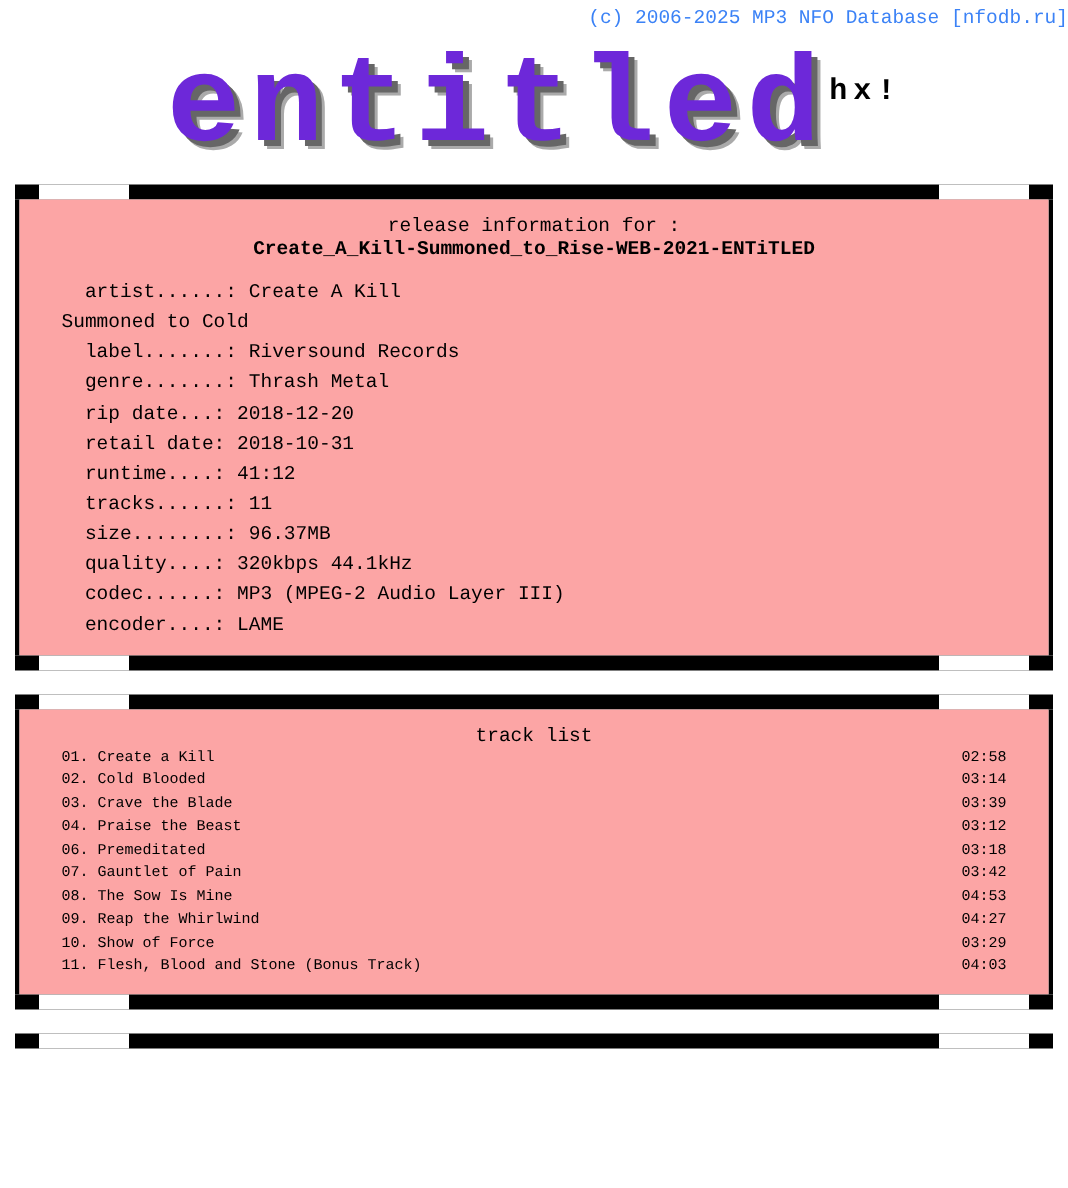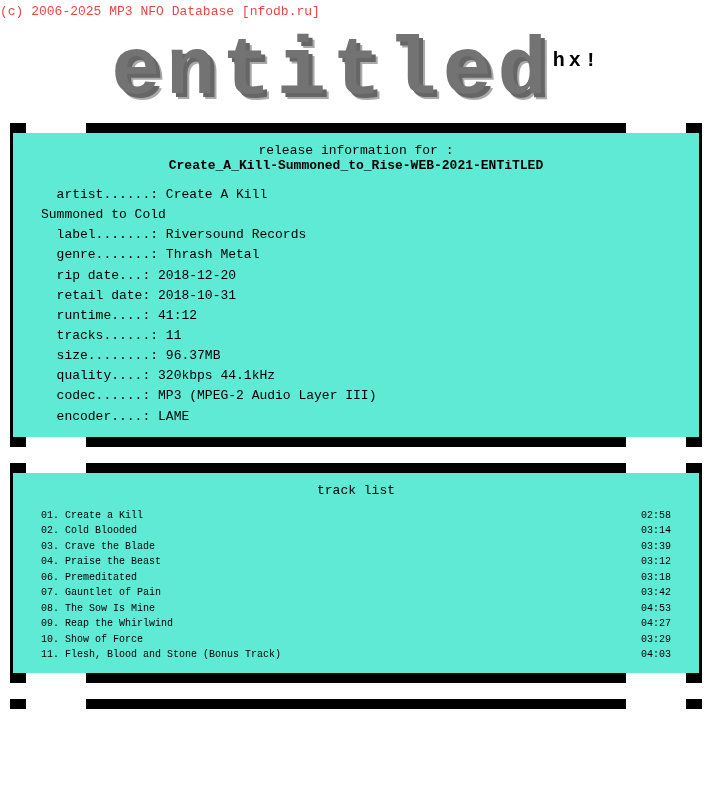--- a/index.html
+++ b/index.html
@@ -7,22 +7,22 @@
     body {
       background: #ffffff;
       font-family: 'Courier New', Courier, monospace;
       font-size: 13px;
       color: #000000;
       width: 712px;
       min-height: 792px;
     }
 
     .copyright {
-      text-align: left;
-      color: #ef4444;
+      text-align: right;
+      color: #3b82f6;
       font-size: 13px;
       padding: 4px 0 2px 0;
     }
 
     
     .nfo-panel {
       margin: 4px 10px;
       position: relative;
       background: #fff;
     }
@@ -53,21 +53,21 @@
     .nfo-bar-notch-right {
       position: absolute;
       right: 16px;
       width: 60px;
       height: 10px;
       background: #fff;
     }
 
     .nfo-content {
       padding: 10px 28px;
-      background: #5eead4;
+      background: #fca5a5;
     }
 
     .release-title {
       text-align: center;
       margin-bottom: 12px;
       font-size: 13px;
     }
 
     .release-title .line1 {
       display: block;
@@ -91,21 +91,20 @@
       white-space: pre;
       font-size: 13px;
     }
 
     .info-val {
       font-size: 13px;
     }
 
     .section-title {
       text-align: center;
-      margin-bottom: 10px;
       font-size: 13px;
     }
 
     .track-list {
       font-size: 10px;
       line-height: 1.55;
     }
 
     .track-row {
       display: flex;
@@ -147,21 +146,21 @@
       line-height: 0;
     }
   </style>
 </head>
 <body>
 
 <div class="copyright">(c) 2006-2025 MP3 NFO Database [nfodb.ru]</div>
 
 <div class="big-logo">
   <span class="logo-wrapper">
-    <span style="font-family:'Courier New',monospace;font-size:82px;font-weight:900;letter-spacing:6px;color:#737373;text-shadow:4px 4px 0 #666,6px 6px 0 #aaa;">entitled</span><span class="hx-sup">hX!</span>
+    <span style="font-family:'Courier New',monospace;font-size:82px;font-weight:900;letter-spacing:6px;color:#6d28d9;text-shadow:4px 4px 0 #666,6px 6px 0 #aaa;">entitled</span><span class="hx-sup">hX!</span>
   </span>
 </div>
 
 <div class="nfo-panel">
   <div class="nfo-bar">
     <div class="nfo-bar-notch-left"></div>
     <div class="nfo-bar-notch-right"></div>
   </div>
   <div class="nfo-panel-inner">
     <div class="nfo-content">

